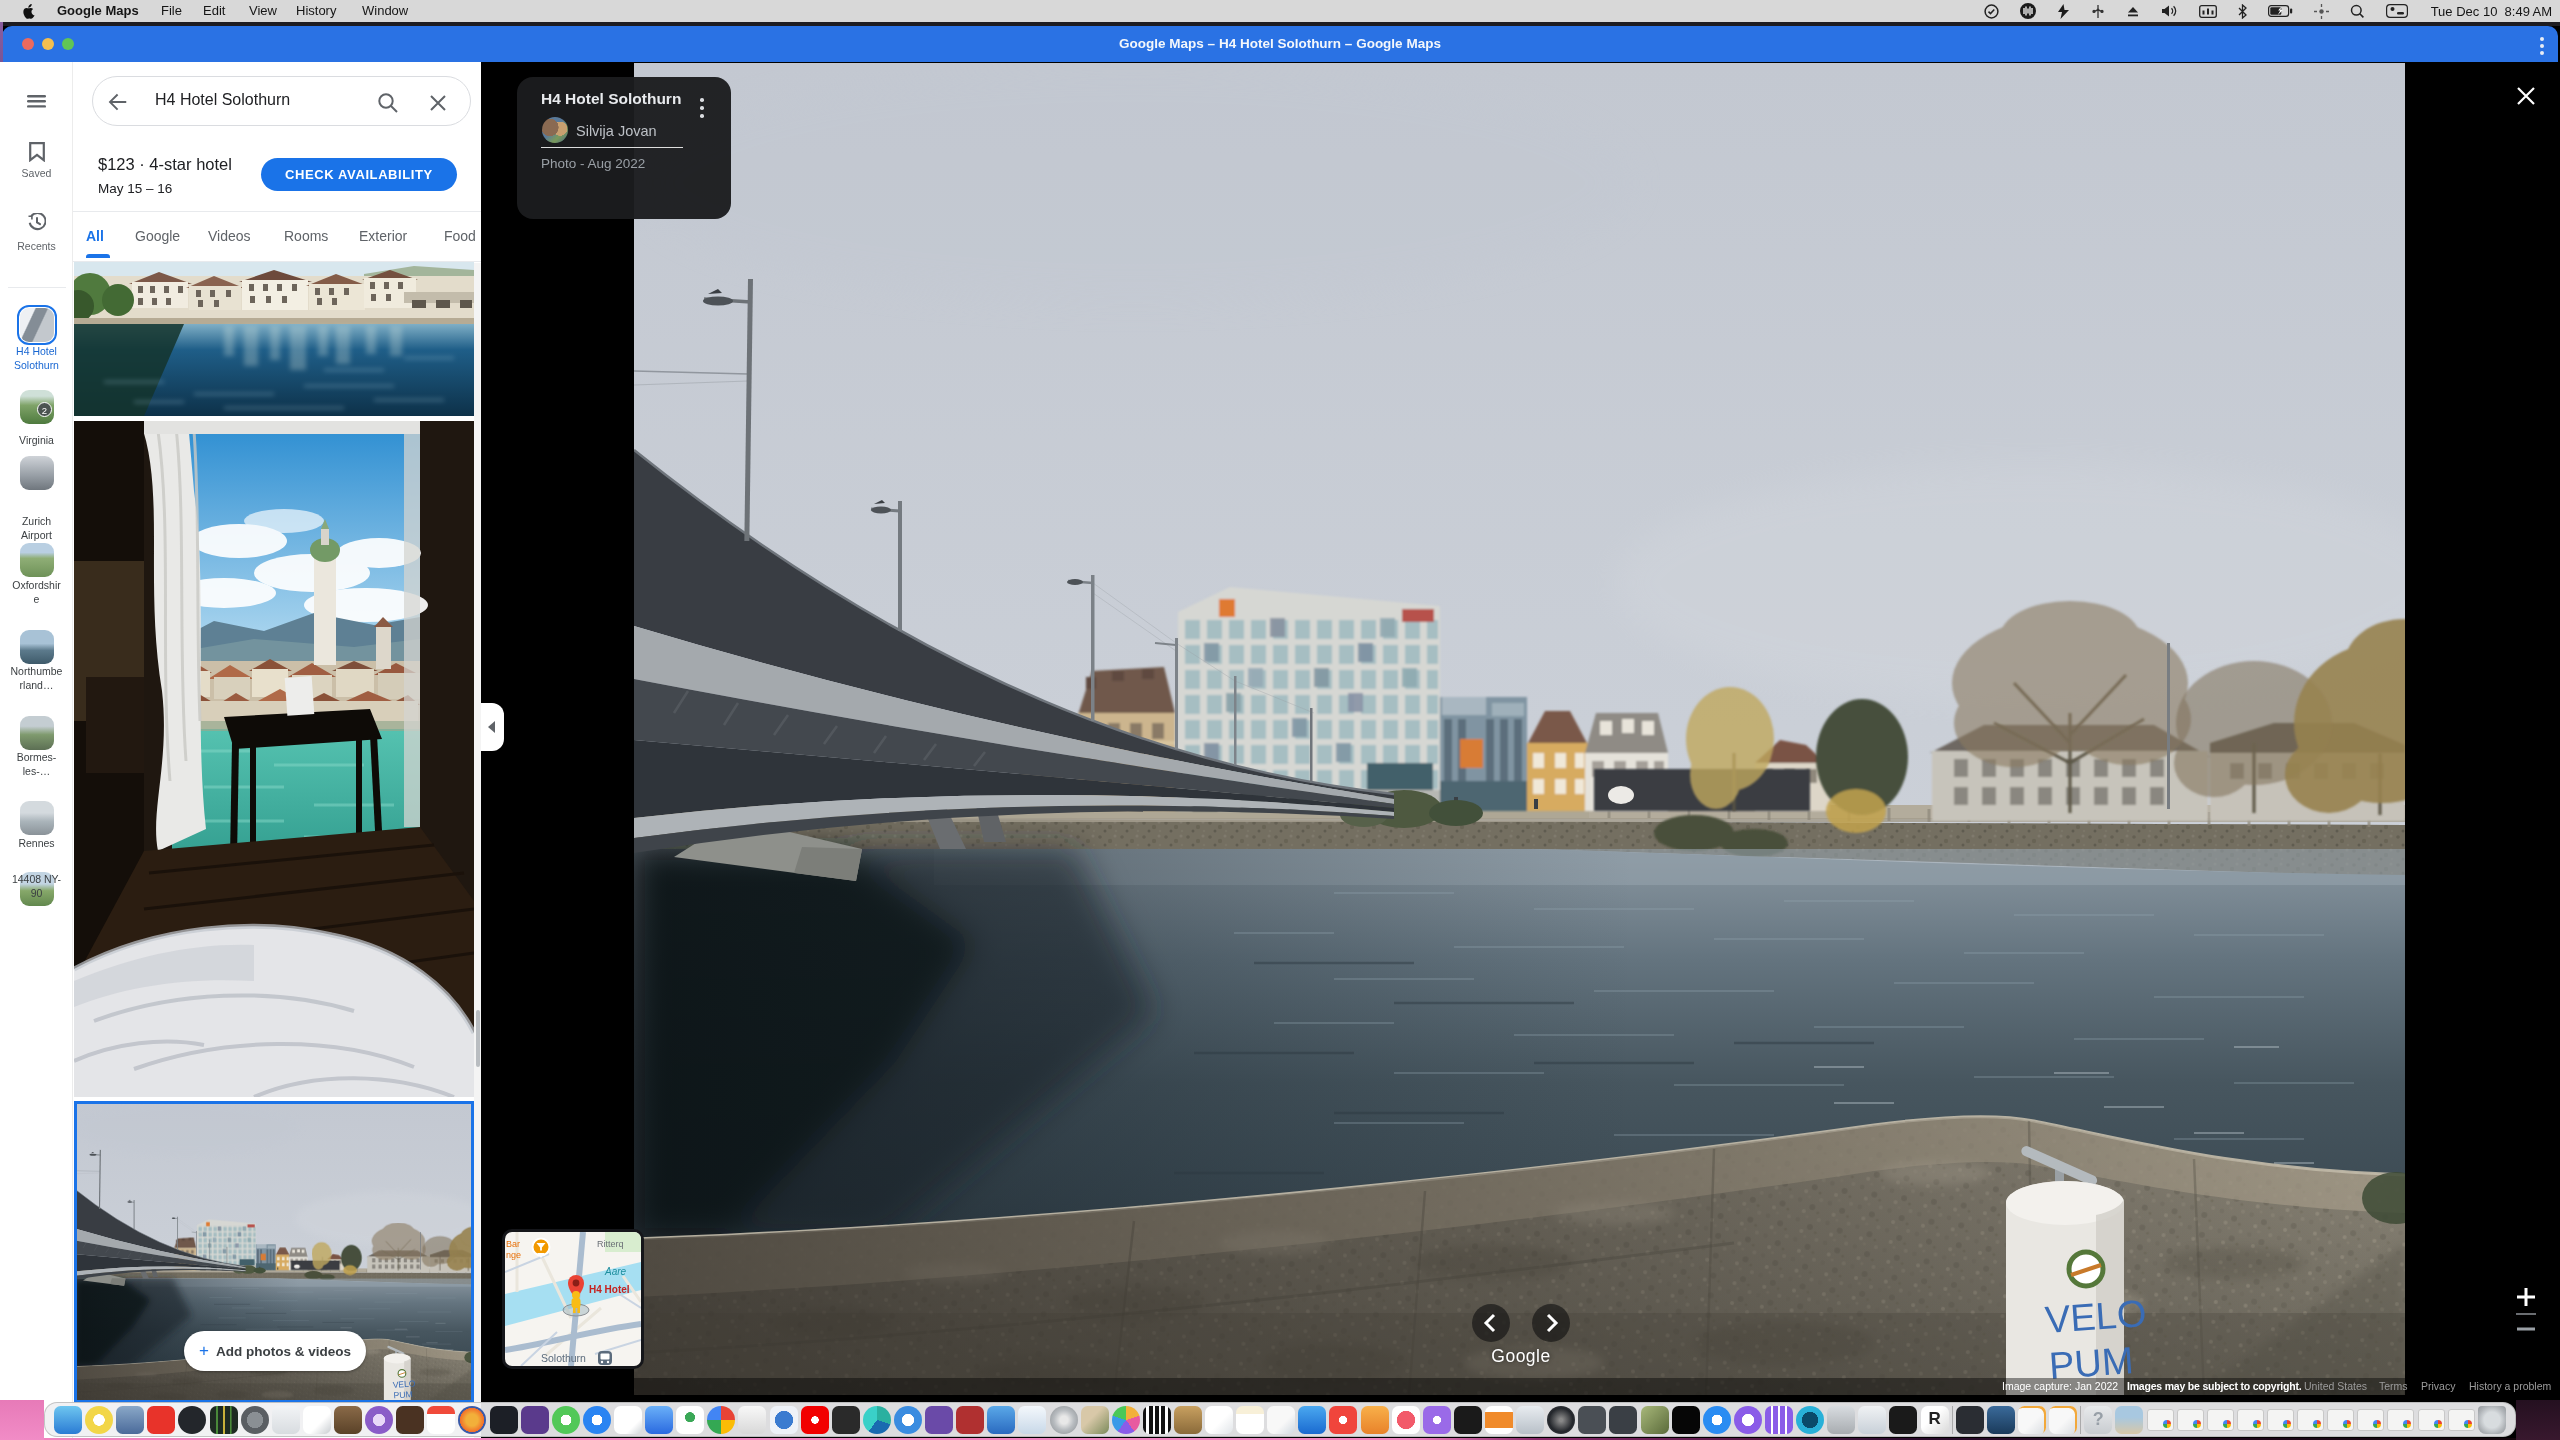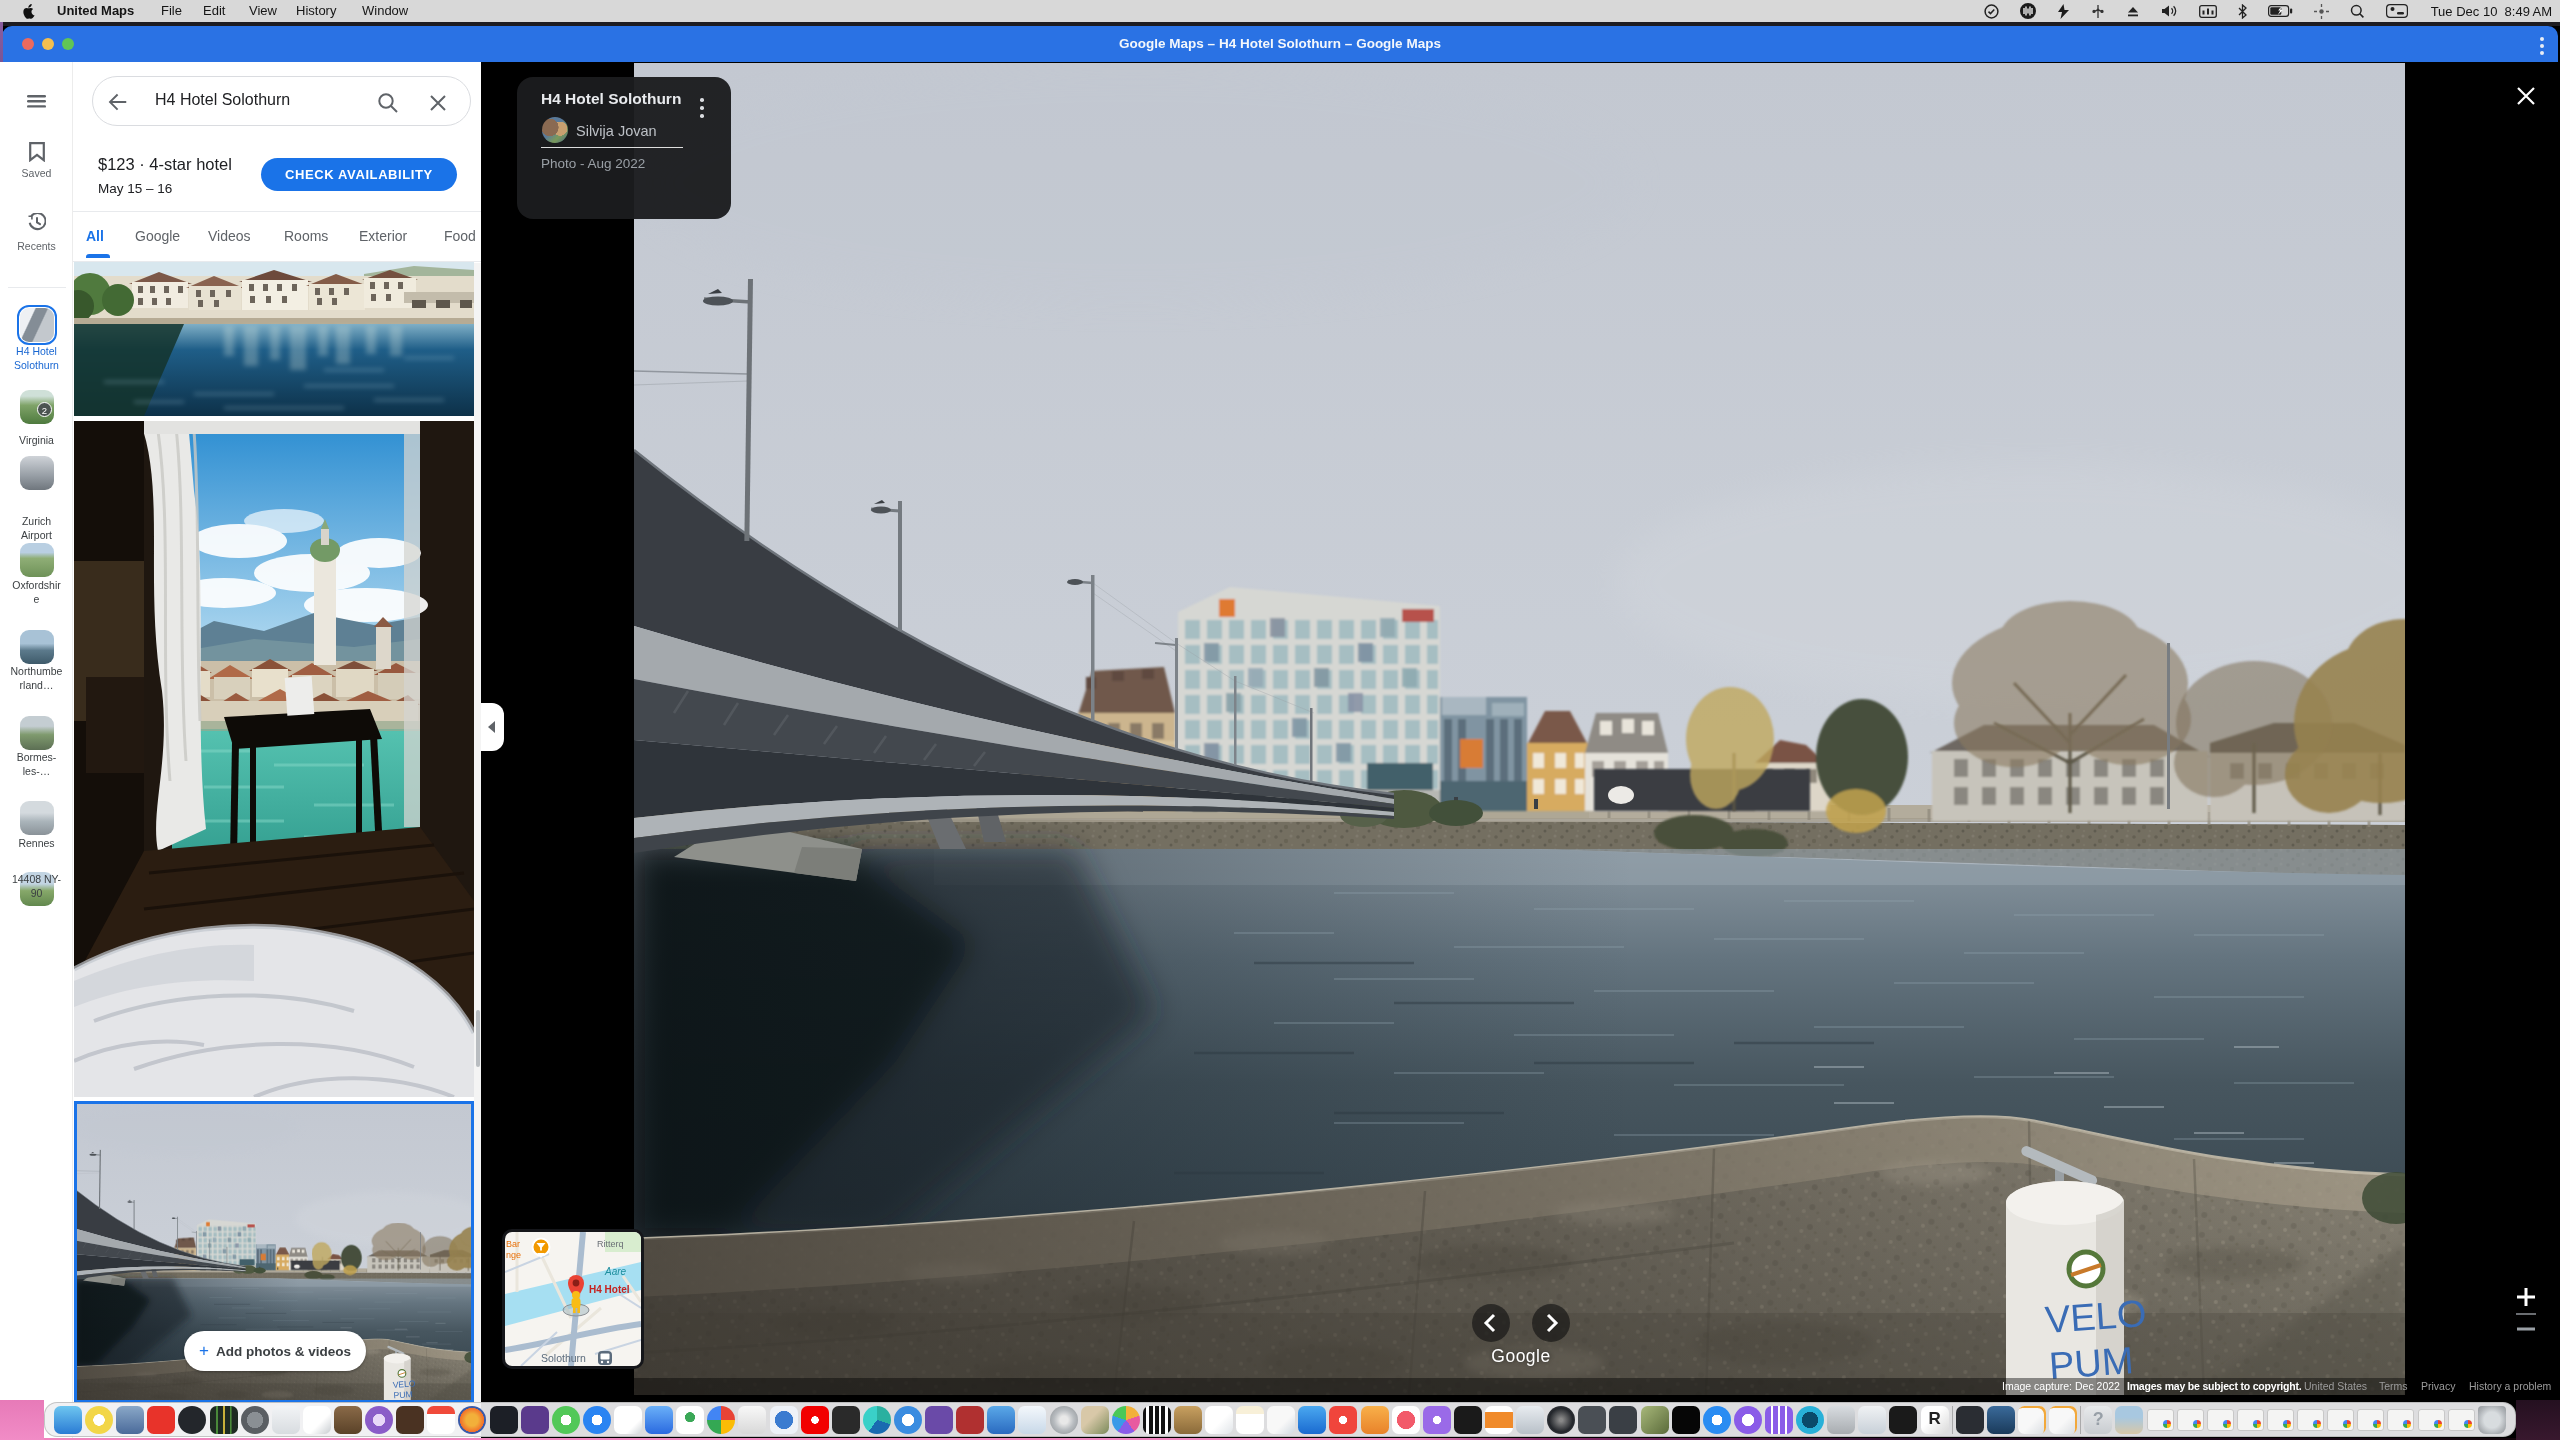--- a/index.html
+++ b/index.html
@@ -53,21 +53,21 @@
   
   #viewer { position:absolute; left:481px; top:0; width:2079px; height:1378px; background:#000; }
 </style>
 </head>
 <body>
 
 <div id="menubar">
   <svg class="abs" style="left:22px;top:4px" width="14" height="15" viewBox="0 0 14 15">
       <path d="M9.7 0c.1 1-.3 1.9-.9 2.6-.6.7-1.6 1.2-2.5 1.1-.1-.9.4-1.9 1-2.5C7.9.5 8.9.1 9.7 0zM12.6 11.2c-.5 1-1.1 2-2 2.8-.6.6-1.3 1-2.1.7-.7-.3-1.4-.4-2.2 0-.8.3-1.5.1-2.1-.5C2.3 12.3 1 9.4 1.4 6.9c.3-1.8 1.6-3 3.1-3 .7 0 1.3.4 1.9.4.6 0 1.3-.5 2.3-.4.9 0 1.8.4 2.4 1.2-1.2.8-1.7 1.8-1.6 3 .1 1.4.8 2.4 2.1 3.1z" fill="#111"></path>
     </svg>
-  <span class="item bold" style="left:57px">United Maps</span>
+  <span class="item bold" style="left:57px">Google Maps</span>
   <span class="item" style="left:161px">File</span>
   <span class="item" style="left:203px">Edit</span>
   <span class="item" style="left:249px">View</span>
   <span class="item" style="left:296px">History</span>
   <span class="item" style="left:362px">Window</span>
   <div id="mb-right">
     <svg width="15" height="15" viewBox="0 0 15 15">
         <circle cx="7.5" cy="7.5" r="6.4" fill="none" stroke="#222" stroke-width="1.5"></circle>
         <path d="M4.5 7.6l2 2 3.8-4" fill="none" stroke="#222" stroke-width="1.5"></path>
       </svg>
@@ -789,21 +789,21 @@
       </svg>
     <div class="abs" style="left:960px;top:1284px;width:160px;text-align:center;color:#fff;font-size:17.5px;letter-spacing:.5px;text-shadow:0 0 4px rgba(0,0,0,.6)">Google</div>
 
     <svg class="abs" style="left:2032px;top:1222px" width="26" height="60" viewBox="0 0 26 60">
         <path d="M13 4v18M4 13h18" stroke="#fff" stroke-width="3"></path>
         <path d="M3 30h20" stroke="#6a6d71" stroke-width="2"></path>
         <path d="M4 45h18" stroke="#9aa0a6" stroke-width="3"></path>
       </svg>
 
     <div class="abs" style="left:153px;top:1316px;width:1771px;height:17px;background:rgba(0,0,0,.42)"></div>
-    <div class="abs" style="left:1521px;top:1318px;color:#fff;font-size:10.5px">Image capture: Dec 2022</div>
+    <div class="abs" style="left:1521px;top:1318px;color:#fff;font-size:10.5px">Image capture: Jan 2022</div>
     <div class="abs" style="left:1646px;top:1318px;color:#fff;font-size:10.5px;font-weight:bold;letter-spacing:-.2px">Images may be subject to copyright.</div>
     <div class="abs" style="left:1823px;top:1318px;color:#9c9c9c;font-size:10.5px">United States</div>
     <div class="abs" style="left:1898px;top:1318px;color:#9c9c9c;font-size:10.5px">Terms</div>
     <div class="abs" style="left:1940px;top:1318px;color:#9c9c9c;font-size:10.5px">Privacy</div>
     <div class="abs" style="left:1988px;top:1318px;color:#9c9c9c;font-size:10.5px">History a problem</div>
 
     <div class="abs" style="left:21px;top:1167px;width:142px;height:140px;border-radius:10px;border:3px solid #15161a;overflow:hidden">
       <svg width="136" height="134" viewBox="0 0 136 134">
         <rect width="136" height="134" fill="#f6f4f0"></rect>
         <rect x="100" y="0" width="36" height="20" fill="#d8edcf"></rect>

